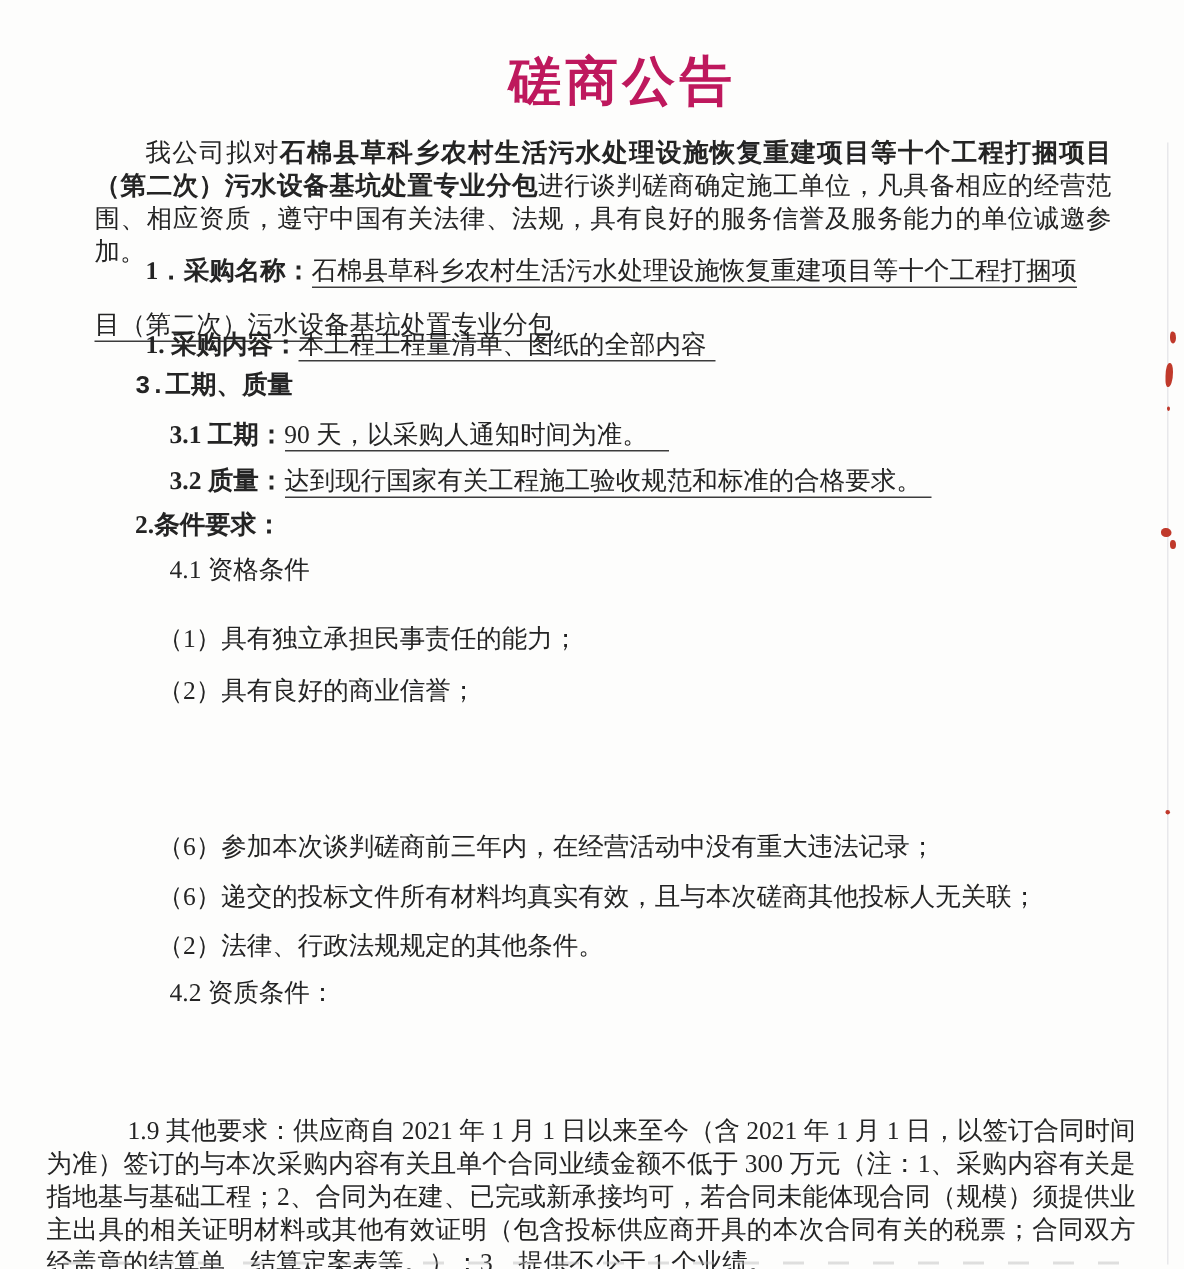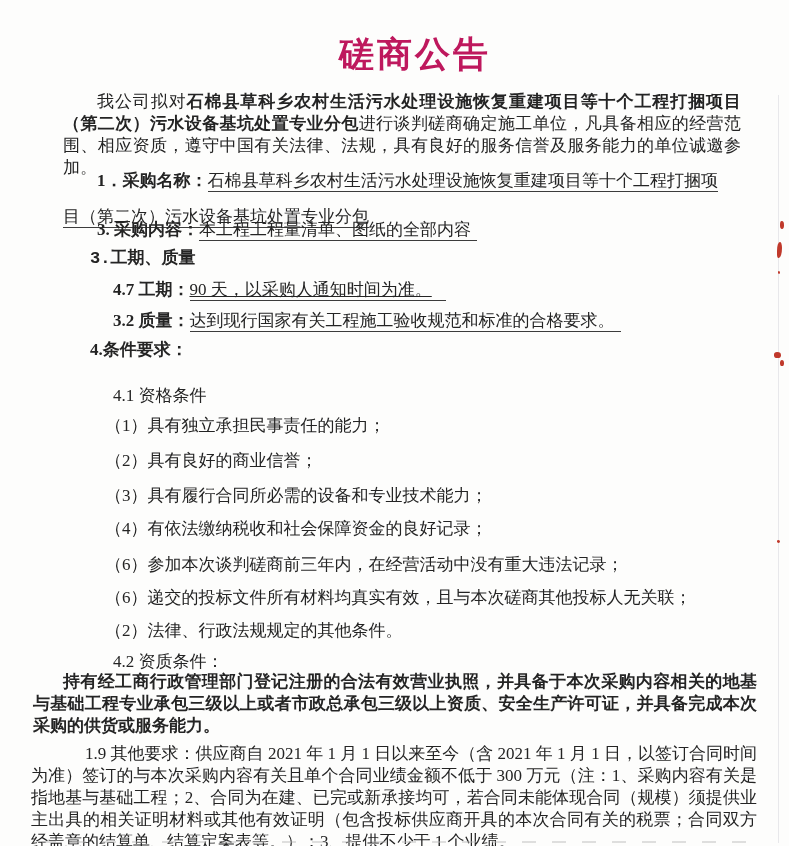--- a/index.html
+++ b/index.html
@@ -22,28 +22,28 @@
   .wrap{white-space:normal;text-align:justify;}
   .b{font-weight:700;}
   .u{border-bottom:1.5px solid #3c3c3c;padding-bottom:1px;}
   .intro{top:74px;left:63px;width:678px;line-height:22px;text-indent:34px;}
   .item1{top:146px;left:63px;width:655px;line-height:36px;text-indent:34px;}
   .item2{top:202px;left:97px;}
   .item3{top:231px;left:90px;font-family:Liberation Mono, monospace;}
   .item3-1{top:262px;left:113px;}
   .item3-2{top:293px;left:113px;}
   .item4{top:322px;left:90px;}
-  .item4-1{top:368px;left:113px;}
+  .item4-1{top:352px;left:113px;}
   .cond{left:105px;}
   .c1{top:398px;} .c2{top:433px;} .c3{top:468px;} .c4{top:501px;}
   .c5{top:537px;} .c6{top:570px;} .c7{top:603px;}
   .item4-2{top:634px;left:113px;}
   .body4-2{top:654px;left:33px;width:724px;text-indent:30px;}
   .body4-3{top:726px;left:31px;width:726px;text-indent:54px;}
-  .pad14{padding-right:14px;text-decoration:underline;}
+  .pad14{padding-right:14px;}
   .pad6{padding-right:6px;}
   
   .scan-line-v{position:absolute;left:778px;top:95px;width:1px;height:748px;background:#e4e4e7;opacity:.85;}
   .smudge-bottom{position:absolute;top:841px;left:42px;width:706px;height:2px;opacity:.45;
     background:repeating-linear-gradient(90deg,#b9b9b9 0 14px,transparent 14px 30px);}
   .speck{position:absolute;border-radius:45% 55% 50% 50%;}
   .sp1{left:780px;top:221px;width:4px;height:8px;}
   .sp2{left:777px;top:242px;width:5px;height:16px;border-radius:60% 40% 70% 30%;}
   .sp3{left:778px;top:271px;width:2px;height:3px;}
   .sp4{left:774px;top:352px;width:7px;height:6px;}
@@ -54,43 +54,40 @@
 <body>
 
 <div class="page">
 
   <h1 class="doc-title">磋商公告</h1>
 
   <p class="blk wrap intro"><span>我公司拟对</span><span class="b">石棉县草科乡农村生活污水处理设施恢复重建项目等十个工程打捆项目（第二次）污水设备基坑处置专业分包</span><span>进行谈判磋商确定施工单位，凡具备相应的经营范围、相应资质，遵守中国有关法律、法规，具有良好的服务信誉及服务能力的单位诚邀参加。</span></p>
 
   <p class="blk wrap item1"><span class="b">1．采购名称：</span><span class="u">石棉县草科乡农村生活污水处理设施恢复重建项目等十个工程打捆项目（第二次）污水设备基坑处置专业分包</span></p>
 
-  <p class="blk item2"><span class="b">3. 采购内容：</span><span class="u pad6">本工程工程量清单、图纸的全部内容</span></p>
+  <p class="blk item2"><span class="b">1. 采购内容：</span><span class="u pad6">本工程工程量清单、图纸的全部内容</span></p>
 
   <p class="blk item3 b">3.工期、质量</p>
 
-  <p class="blk item3-1"><span class="b">4.7 工期：</span><span class="u pad14">90 天，以采购人通知时间为准。</span></p>
+  <p class="blk item3-1"><span class="b">3.1 工期：</span><span class="u pad14">90 天，以采购人通知时间为准。</span></p>
 
   <p class="blk item3-2"><span class="b">3.2 质量：</span><span class="u pad6">达到现行国家有关工程施工验收规范和标准的合格要求。</span></p>
 
-  <p class="blk item4 b">4.条件要求：</p>
+  <p class="blk item4 b">2.条件要求：</p>
 
   <p class="blk item4-1">4.1 资格条件</p>
 
   <p class="blk cond c1">（1）具有独立承担民事责任的能力；</p>
   <p class="blk cond c2">（2）具有良好的商业信誉；</p>
-  <p class="blk cond c3">（3）具有履行合同所必需的设备和专业技术能力；</p>
-  <p class="blk cond c4">（4）有依法缴纳税收和社会保障资金的良好记录；</p>
   <p class="blk cond c5">（6）参加本次谈判磋商前三年内，在经营活动中没有重大违法记录；</p>
   <p class="blk cond c6">（6）递交的投标文件所有材料均真实有效，且与本次磋商其他投标人无关联；</p>
   <p class="blk cond c7">（2）法律、行政法规规定的其他条件。</p>
 
   <p class="blk item4-2">4.2 资质条件：</p>
 
-  <p class="blk wrap body4-2 b">持有经工商行政管理部门登记注册的合法有效营业执照，并具备于本次采购内容相关的地基与基础工程专业承包三级以上或者市政总承包三级以上资质、安全生产许可证，并具备完成本次采购的供货或服务能力。</p>
 
   <p class="blk wrap body4-3"><span>1.9 其他要求：</span><span>供应商自 2021 年 1 月 1 日以来至今（含 2021 年 1 月 1 日，以签订合同时间为准）签订的与本次采购内容有关且单个合同业绩金额不低于 300 万元（注：1、采购内容有关是指地基与基础工程；2、合同为在建、已完或新承接均可，若合同未能体现合同（规模）须提供业主出具的相关证明材料或其他有效证明（包含投标供应商开具的本次合同有关的税票；合同双方经盖章的结算单、结算定案表等。）；3、提供不少于 1 个业绩。</span></p>
 
   <div class="scan-line-v"></div>
   <div class="smudge-bottom"></div>
   <div class="speck sp1" style="background: rgb(192, 57, 43);"></div>
   <div class="speck sp2" style="background: rgb(192, 57, 43);"></div>
   <div class="speck sp3" style="background: rgb(192, 57, 43);"></div>
   <div class="speck sp4" style="background: rgb(192, 57, 43);"></div>
   <div class="speck sp5" style="background: rgb(192, 57, 43);"></div>

